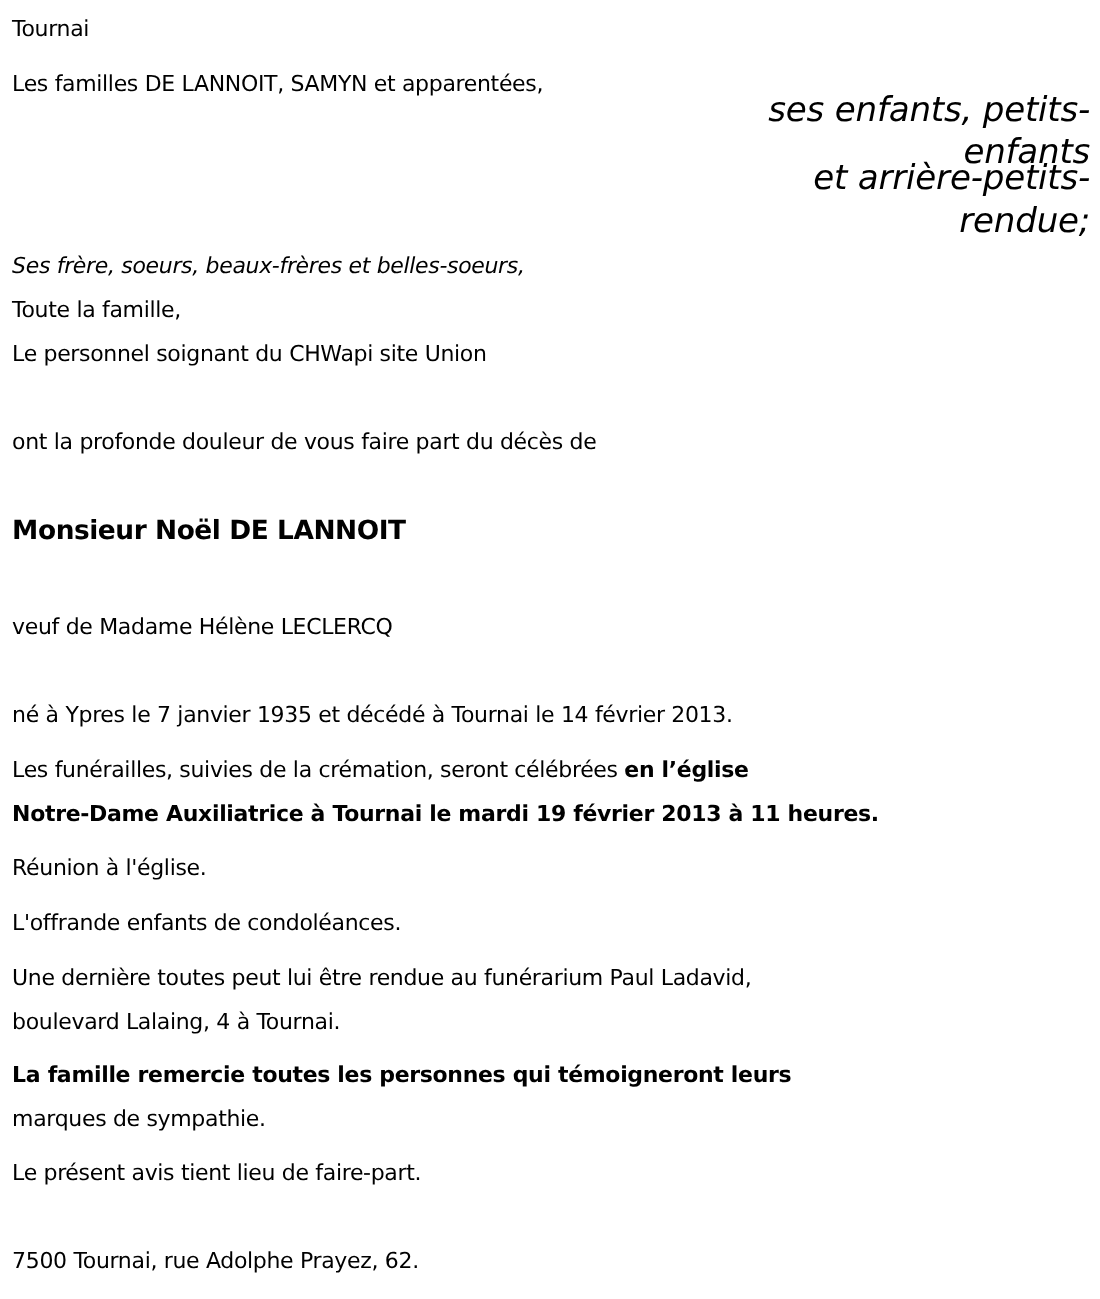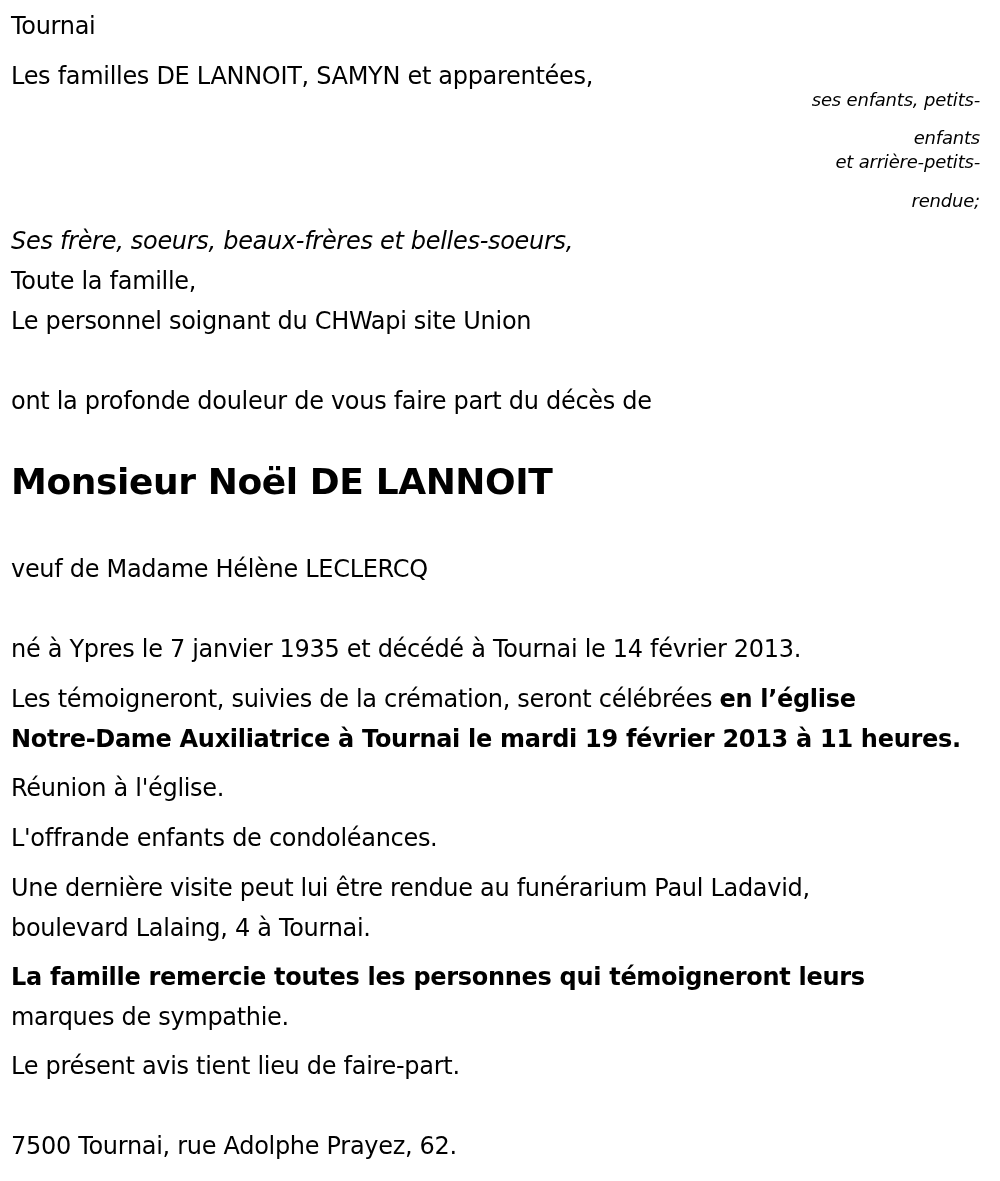--- a/index.html
+++ b/index.html
@@ -20,39 +20,39 @@
       position: absolute;
       left: 11px;
       top: 0;
       width: 980px;
     }
     .line {
       position: absolute;
       left: 0;
       white-space: nowrap;
       line-height: 40px;
-      font-size: 24px;
+      font-size: 20px;
       letter-spacing: -0.3px;
     }
     .right {
       position: absolute;
-      right: 11px;
+      right: 0;
       white-space: nowrap;
       font-style: italic;
-      font-size: 18px;
+      font-size: 31px;
       line-height: 28px;
       text-align: right;
       letter-spacing: -0.2px;
     }
     .title {
       position: absolute;
       left: 0;
       white-space: nowrap;
       font-weight: bold;
-      font-size: 36px;
+      font-size: 24px;
       line-height: 44px;
       letter-spacing: -0.4px;
     }
     b { font-weight: bold; }
   </style>
 </head>
 <body>
 
 <div class="page">
 
@@ -76,33 +76,33 @@
   <div class="line" style="top:381px;">ont la profonde douleur de vous faire part du décès de</div>
 
   <div class="title" style="top:460px;">Monsieur Noël DE LANNOIT</div>
 
   <div class="line" style="top:549px;">veuf de Madame Hélène LECLERCQ</div>
 
   <div class="line" style="top:629px;">né à Ypres le 7 janvier 1935 et décédé à Tournai le 14 février 2013.</div>
 
   <div>
     <div class="line" style="top:679px;">
-      <span>Les témoigneront, suivies de la crémation, seront célébrées </span><b>en l’église</b>
+      <span>Les funérailles, suivies de la crémation, seront célébrées </span><b>en l’église</b>
     </div>
     <div class="line" style="top:719px;">
       <b>Notre-Dame Auxiliatrice à Tournai le mardi 19 février 2013 à 11 heures.</b>
     </div>
   </div>
 
   <div class="line" style="top:768px;">Réunion à l'église.</div>
 
   <div class="line" style="top:818px;">L'offrande enfants de condoléances.</div>
 
   <div>
-    <div class="line" style="top:868px;">Une dernière visite peut lui être rendue au funérarium Paul Ladavid,</div>
+    <div class="line" style="top:868px;">Une dernière toutes peut lui être rendue au funérarium Paul Ladavid,</div>
     <div class="line" style="top:908px;">boulevard Lalaing, 4 à Tournai.</div>
   </div>
 
   <div>
     <div class="line" style="top:957px;font-weight:bold;">La famille remercie toutes les personnes qui témoigneront leurs</div>
     <div class="line" style="top:997px;">marques de sympathie.</div>
   </div>
 
   <div class="line" style="top:1046px;">Le présent avis tient lieu de faire-part.</div>
 

